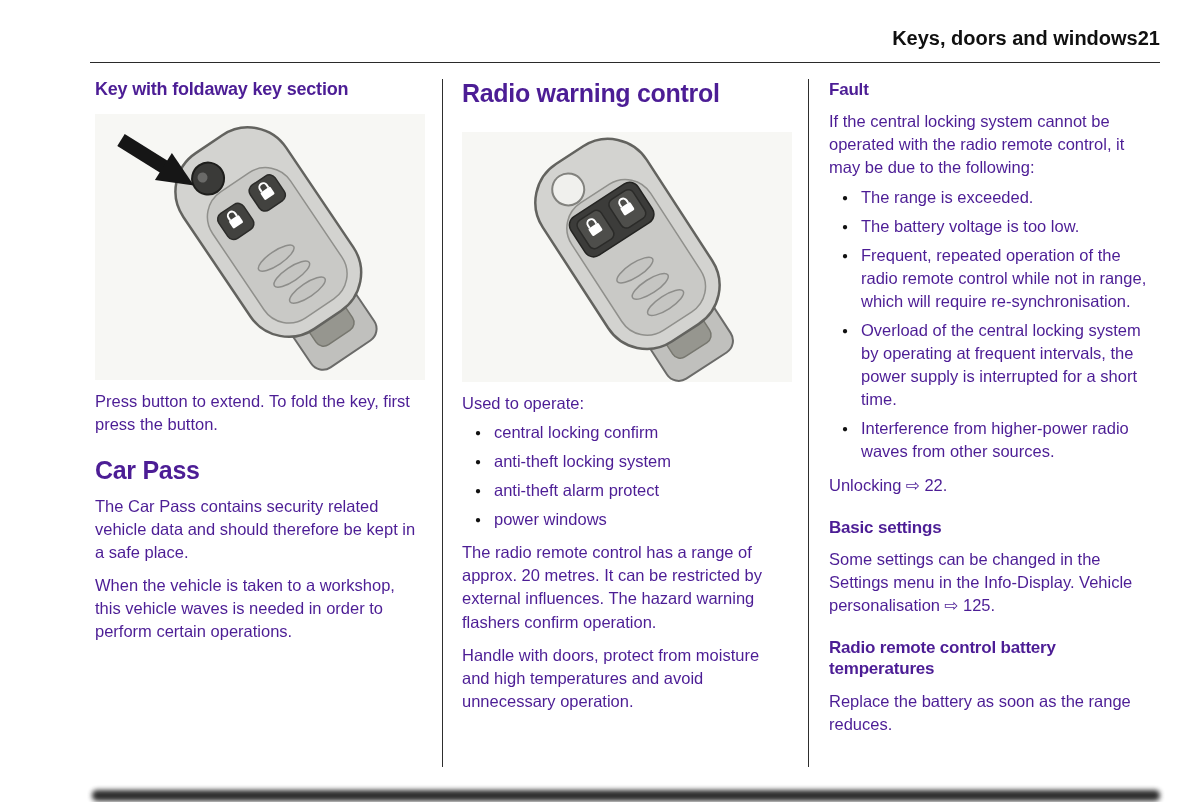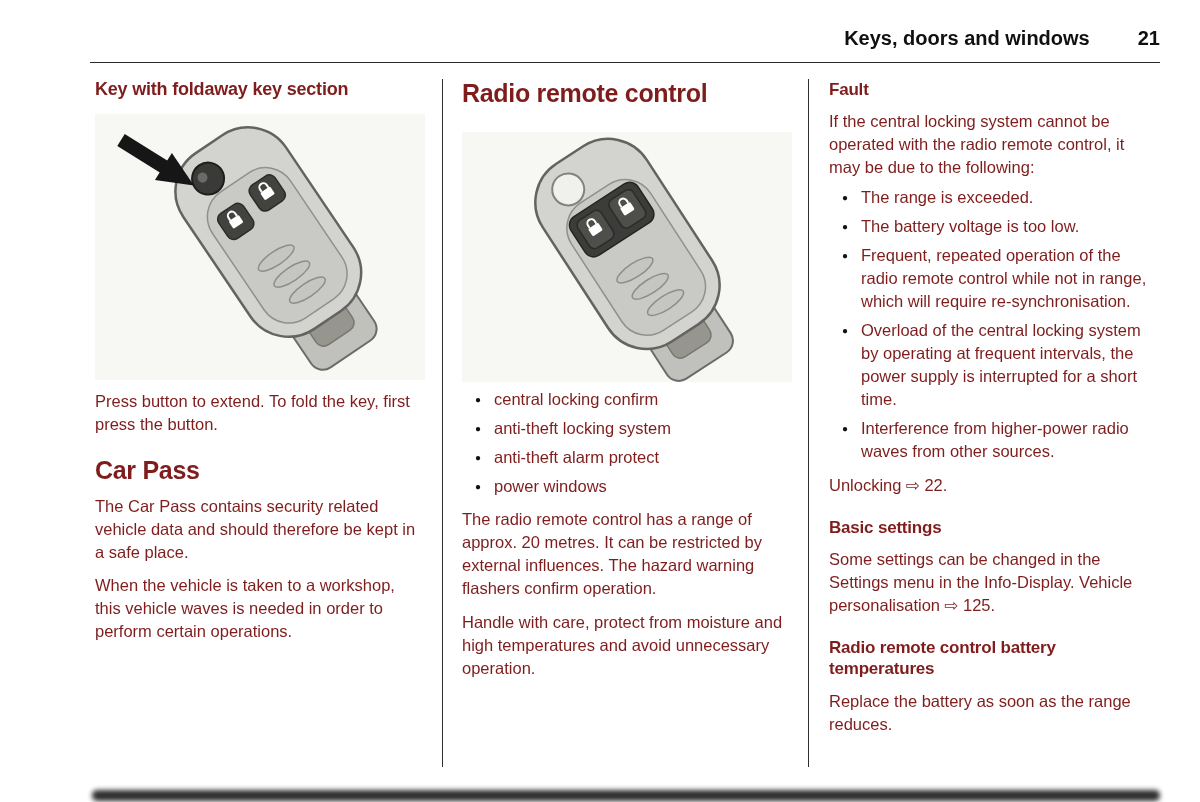--- a/index.html
+++ b/index.html
@@ -4,32 +4,32 @@
 <style>
   * { margin:0; padding:0; box-sizing:border-box; }
   html,body { background:#ffffff; }
   .page {
     position:relative; width:1200px; height:802px; background:#ffffff;
     font-family:"Liberation Sans","DejaVu Sans",sans-serif; color:#141414;
     overflow:hidden;
   }
   .header {
     position:absolute; top:27px; left:90px; right:40px;
-    display:flex; justify-content:flex-end; align-items:baseline; gap:48px;
+    display:flex; justify-content:flex-end; align-items:baseline; 
     font-weight:bold; font-size:20px; color:#101010;
   }
   .header-rule {
     position:absolute; top:62px; left:90px; width:1070px;
     border-top:1.5px solid #2a2a2a;
   }
   .content {
     position:absolute; top:79px; left:95px; width:1065px; height:688px;
     display:flex;
   }
-  .col { font-size:16.5px; line-height:1.4; color:#7f1d1d; }
+  .col { font-size:16.5px; line-height:1.4; color:#4c1d95; }
   .col-left  { width:347px; padding-right:17px; }
   .col-mid   { width:366px; padding-left:19px; padding-right:17px; border-left:1.5px solid #2e2e2e; }
   .col-right { width:352px; padding-left:20px; border-left:1.5px solid #2e2e2e; }
 
   .h-small { font-size:18px;  font-weight:bold; line-height:1.2; margin-bottom:8px; letter-spacing:-0.2px; }
   .h-mid   { font-size:17px; font-weight:bold; line-height:1.25; letter-spacing:-0.2px; }
   .h-large { font-size:25px; font-weight:bold; line-height:1.15; letter-spacing:-0.3px; }
 
   p.body { margin-top:10px; }
   .mt14 { margin-top:14px; }
@@ -100,21 +100,21 @@
       </div>
 
       <p class="body mt14">Press button to extend. To fold the key, first press the button.</p>
 
       <h2 class="h-large mt20">Car Pass</h2>
       <p class="body">The Car Pass contains security related vehicle data and should therefore be kept in a safe place.</p>
       <p class="body">When the vehicle is taken to a workshop, this vehicle waves is needed in order to perform certain operations.</p>
     </section>
 
     <section class="col col-mid">
-      <h2 class="h-large">Radio remote control</h2>
+      <h2 class="h-large">Radio warning control</h2>
 
       <div class="img-box img-mid">
         <svg viewBox="0 0 330 250" aria-hidden="true">
           <rect x="0" y="0" width="330" height="250" fill="#f7f7f4"></rect>
           <g transform="translate(172,122) rotate(-33)">
             <rect x="-38" y="55" width="76" height="78" rx="14" fill="#c0c0bd" stroke="#6b6b69" stroke-width="2"></rect>
             <rect x="-22" y="74" width="44" height="40" rx="9" fill="#96968f" stroke="#77776f" stroke-width="1.5"></rect>
             <rect x="-62" y="-118" width="124" height="212" rx="46" fill="#d3d3d0" stroke="#63635f" stroke-width="2.5"></rect>
             <rect x="-47" y="-72" width="94" height="152" rx="30" fill="#c9c9c6" stroke="#90908c" stroke-width="1.5"></rect>
             <circle cx="-20" cy="-90" r="16" fill="#f0f0ed" stroke="#82827e" stroke-width="2"></circle>
@@ -129,20 +129,21 @@
             </g>
             <g fill="#c5c5c2" stroke="#8d8d8a" stroke-width="1.5">
               <ellipse cx="-8" cy="14" rx="21" ry="7"></ellipse>
               <ellipse cx="-4" cy="36" rx="21" ry="7"></ellipse>
               <ellipse cx="0" cy="58" rx="21" ry="7"></ellipse>
             </g>
           </g>
         </svg>
       </div>
 
+      <p class="body mt18">Used to operate:</p>
 
       <div class="bullets">
         <div class="bullet">
           <span class="dot"></span>
           <span class="bullet-text">central locking confirm</span>
         </div>
         <div class="bullet">
           <span class="dot"></span>
           <span class="bullet-text">anti-theft locking system</span>
         </div>
@@ -150,21 +151,21 @@
           <span class="dot"></span>
           <span class="bullet-text">anti-theft alarm protect</span>
         </div>
         <div class="bullet">
           <span class="dot"></span>
           <span class="bullet-text">power windows</span>
         </div>
       </div>
 
       <p class="body">The radio remote control has a range of approx. 20 metres. It can be restricted by external influences. The hazard warning flashers confirm operation.</p>
-      <p class="body">Handle with care, protect from moisture and high temperatures and avoid unnecessary operation.</p>
+      <p class="body">Handle with doors, protect from moisture and high temperatures and avoid unnecessary operation.</p>
     </section>
 
     <section class="col col-right">
       <h2 class="h-mid">Fault</h2>
       <p class="body">If the central locking system cannot be operated with the radio remote control, it may be due to the following:</p>
 
       <div class="bullets">
         <div class="bullet">
           <span class="dot"></span>
           <span class="bullet-text">The range is exceeded.</span>

